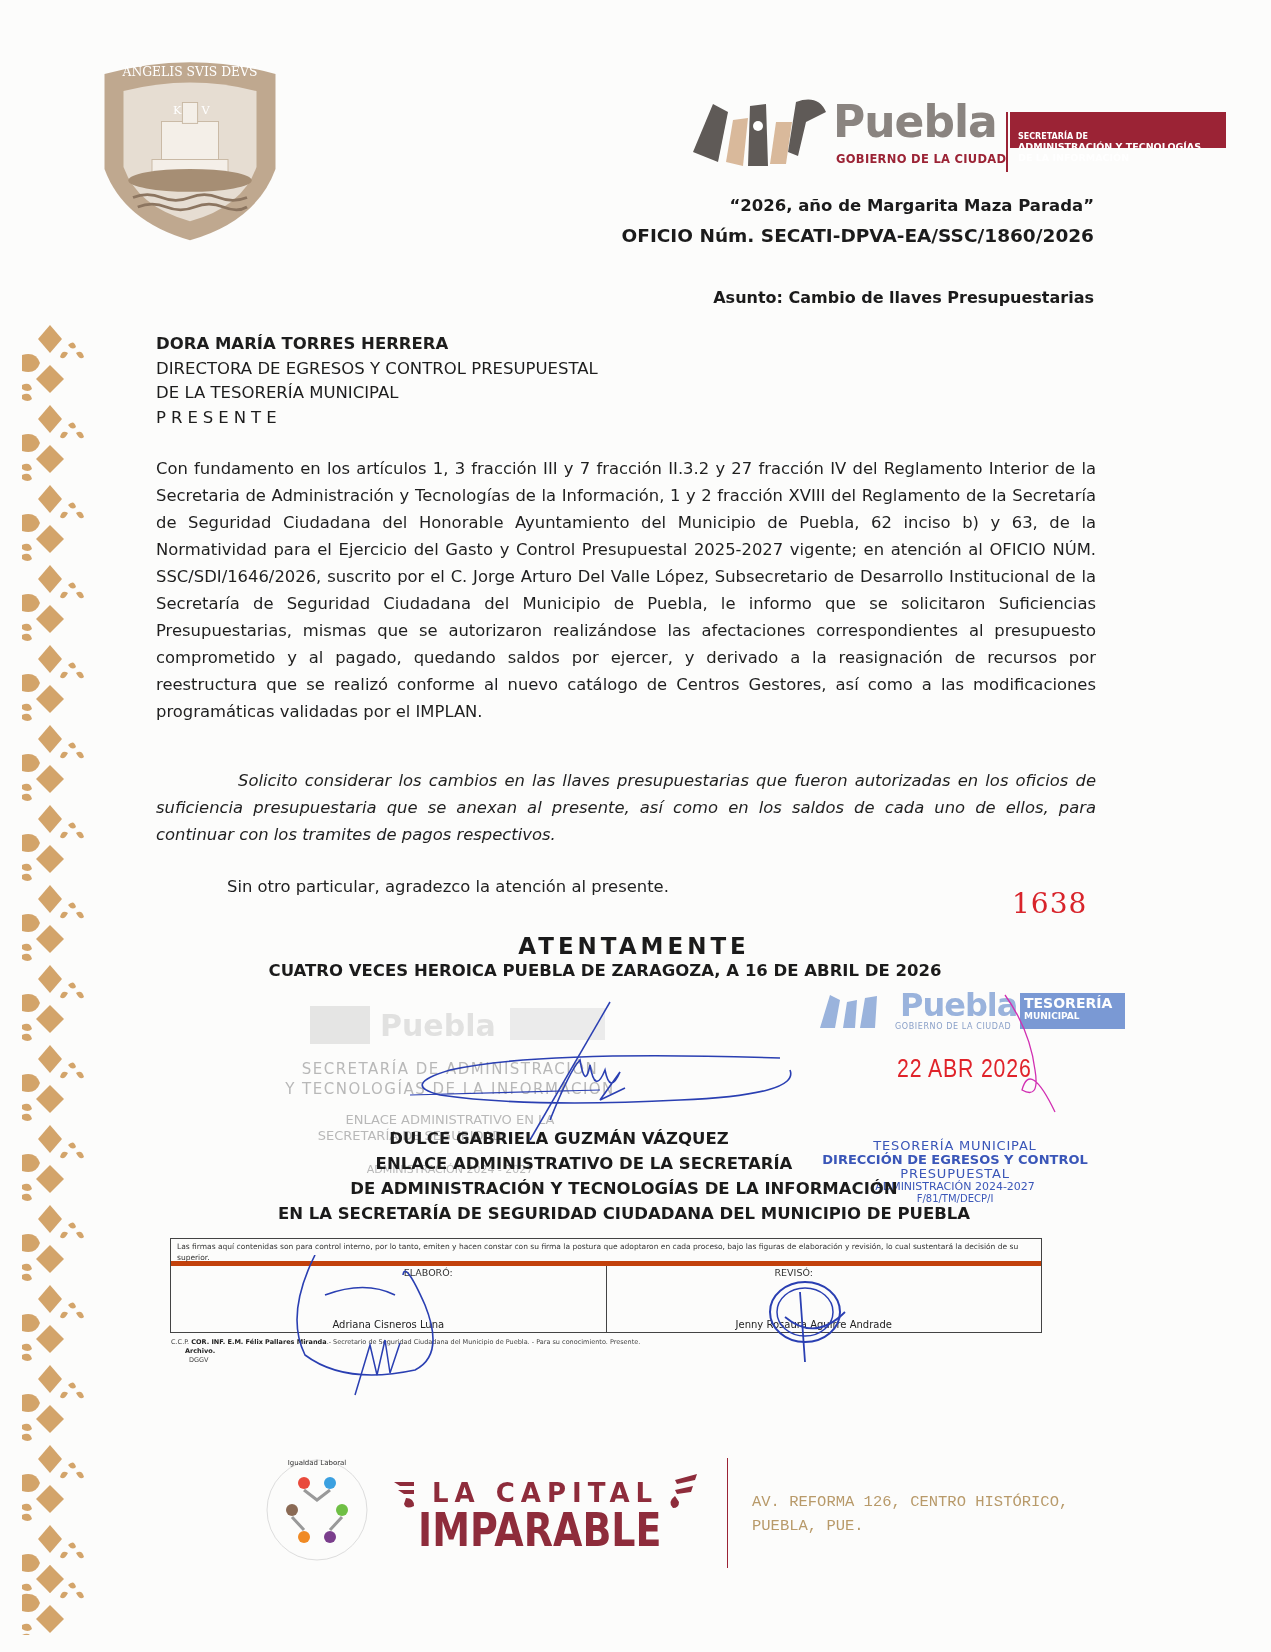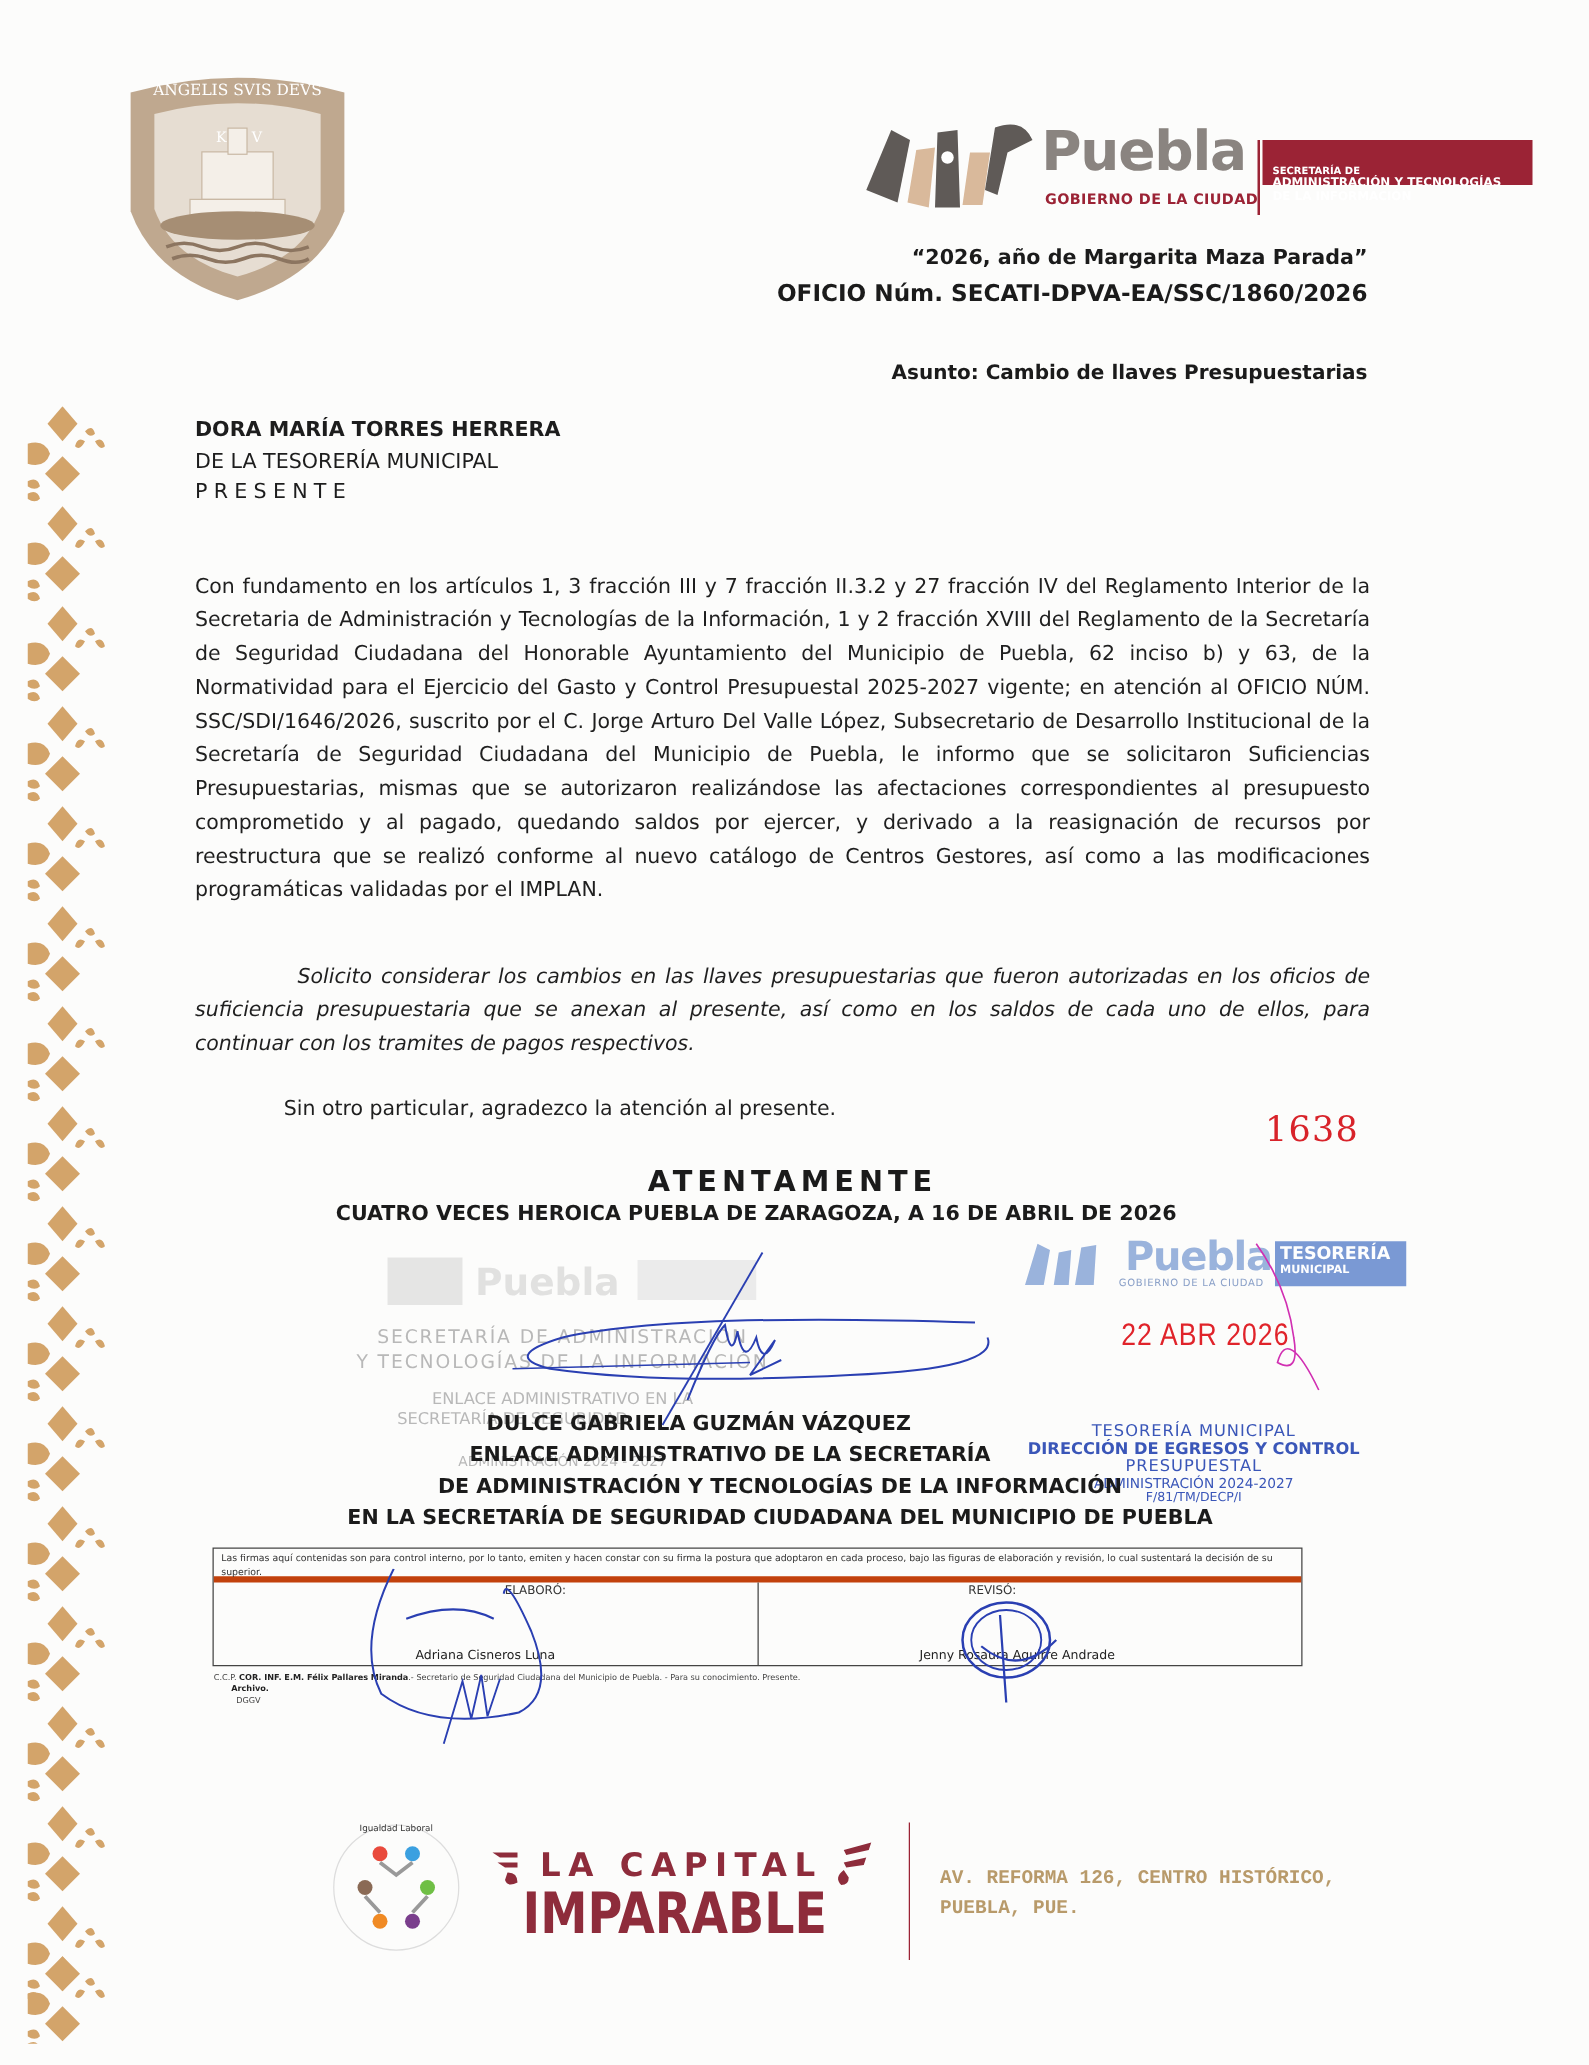--- a/index.html
+++ b/index.html
@@ -91,21 +91,21 @@
     .ccp b { color: #222; }
     .ccp .archivo { padding-left: 14px; font-weight: bold; color: #222; }
     .ccp .dggv { padding-left: 18px; }
 
     
     .equality-seal { position: absolute; left: 262px; top: 1455px; width: 110px; height: 110px; }
     .capital-logo { position: absolute; left: 392px; top: 1476px; width: 310px; height: 95px; }
     .capital-logo .c1 { position: absolute; left: 40px; top: 2px; font-family: "DejaVu Sans", sans-serif; font-weight: bold; font-size: 26px; letter-spacing: 6px; color: #8e2c3b; }
     .capital-logo .c2 { position: absolute; left: 26px; top: 28px; font-family: "DejaVu Sans", sans-serif; font-weight: bold; font-size: 38px; letter-spacing: 0px; color: #8e2c3b; transform: scaleY(1.2); transform-origin: top; }
     .footer-divider { position: absolute; left: 727px; top: 1458px; width: 1px; height: 110px; background: #9b2335; }
-    .address { position: absolute; left: 752px; top: 1490px; font-family: "Liberation Mono", "DejaVu Sans Mono", monospace; font-size: 15.5px; line-height: 24px; color: #b89a6a; font-weight: bold; }
+    .address { position: absolute; left: 752px; top: 1490px; font-family: "Liberation Mono", "DejaVu Sans Mono", monospace; font-size: 15.5px; line-height: 24px; color: #b89a6a; }
   </style>
 </head>
 <body>
 
 <svg class="border-strip" viewBox="0 0 62 1310" preserveAspectRatio="none">
   <defs>
     <g id="orn">
       <path d="M28 0 L40 14 L28 28 L16 14 Z" fill="#d3a46a"></path>
       <path d="M46 20 q6 -6 8 2 q-4 4 -8 -2 Z M46 28 q-6 -4 -8 4 q4 4 8 -4 Z M54 28 q6 -4 8 4 q-4 4 -8 -4 Z" fill="#d3a46a"></path>
       <path d="M0 30 q14 -4 18 8 q-4 12 -18 8 Z" fill="#d3a46a"></path>
@@ -164,20 +164,21 @@
     <div class="l2">DE LA INFORMACIÓN</div>
   </div>
 </div>
 
 <div class="motto">“2026, año de Margarita Maza Parada”</div>
 <div class="oficio">OFICIO Núm. SECATI-DPVA-EA/SSC/1860/2026</div>
 <div class="asunto">Asunto: Cambio de llaves Presupuestarias</div>
 
 <div class="recipient">
   <div class="name">DORA MARÍA TORRES HERRERA</div>
+  <div>DIRECTORA DE EGRESOS Y CONTROL PRESUPUESTAL</div>
   <div>DE LA TESORERÍA MUNICIPAL</div>
   <div class="presente">PRESENTE</div>
 </div>
 
 <p class="body-text p1">Con fundamento en los artículos 1, 3 fracción III y 7 fracción II.3.2 y 27 fracción IV del Reglamento Interior de la Secretaria de Administración y Tecnologías de la Información, 1 y 2 fracción XVIII del Reglamento de la Secretaría de Seguridad Ciudadana del Honorable Ayuntamiento del Municipio de Puebla, 62 inciso b) y 63, de la Normatividad para el Ejercicio del Gasto y Control Presupuestal 2025-2027 vigente; en atención al OFICIO NÚM. SSC/SDI/1646/2026, suscrito por el C. Jorge Arturo Del Valle López, Subsecretario de Desarrollo Institucional de la Secretaría de Seguridad Ciudadana del Municipio de Puebla, le informo que se solicitaron Suficiencias Presupuestarias, mismas que se autorizaron realizándose las afectaciones correspondientes al presupuesto comprometido y al pagado, quedando saldos por ejercer, y derivado a la reasignación de recursos por reestructura que se realizó conforme al nuevo catálogo de Centros Gestores, así como a las modificaciones programáticas validadas por el IMPLAN.</p>
 <p class="body-text p2">Solicito considerar los cambios en las llaves presupuestarias que fueron autorizadas en los oficios de suficiencia presupuestaria que se anexan al presente, así como en los saldos de cada uno de ellos, para continuar con los tramites de pagos respectivos.</p>
 <p class="body-text p3">Sin otro particular, agradezco la atención al presente.</p>
 
 <div class="folio">1638</div>
 

